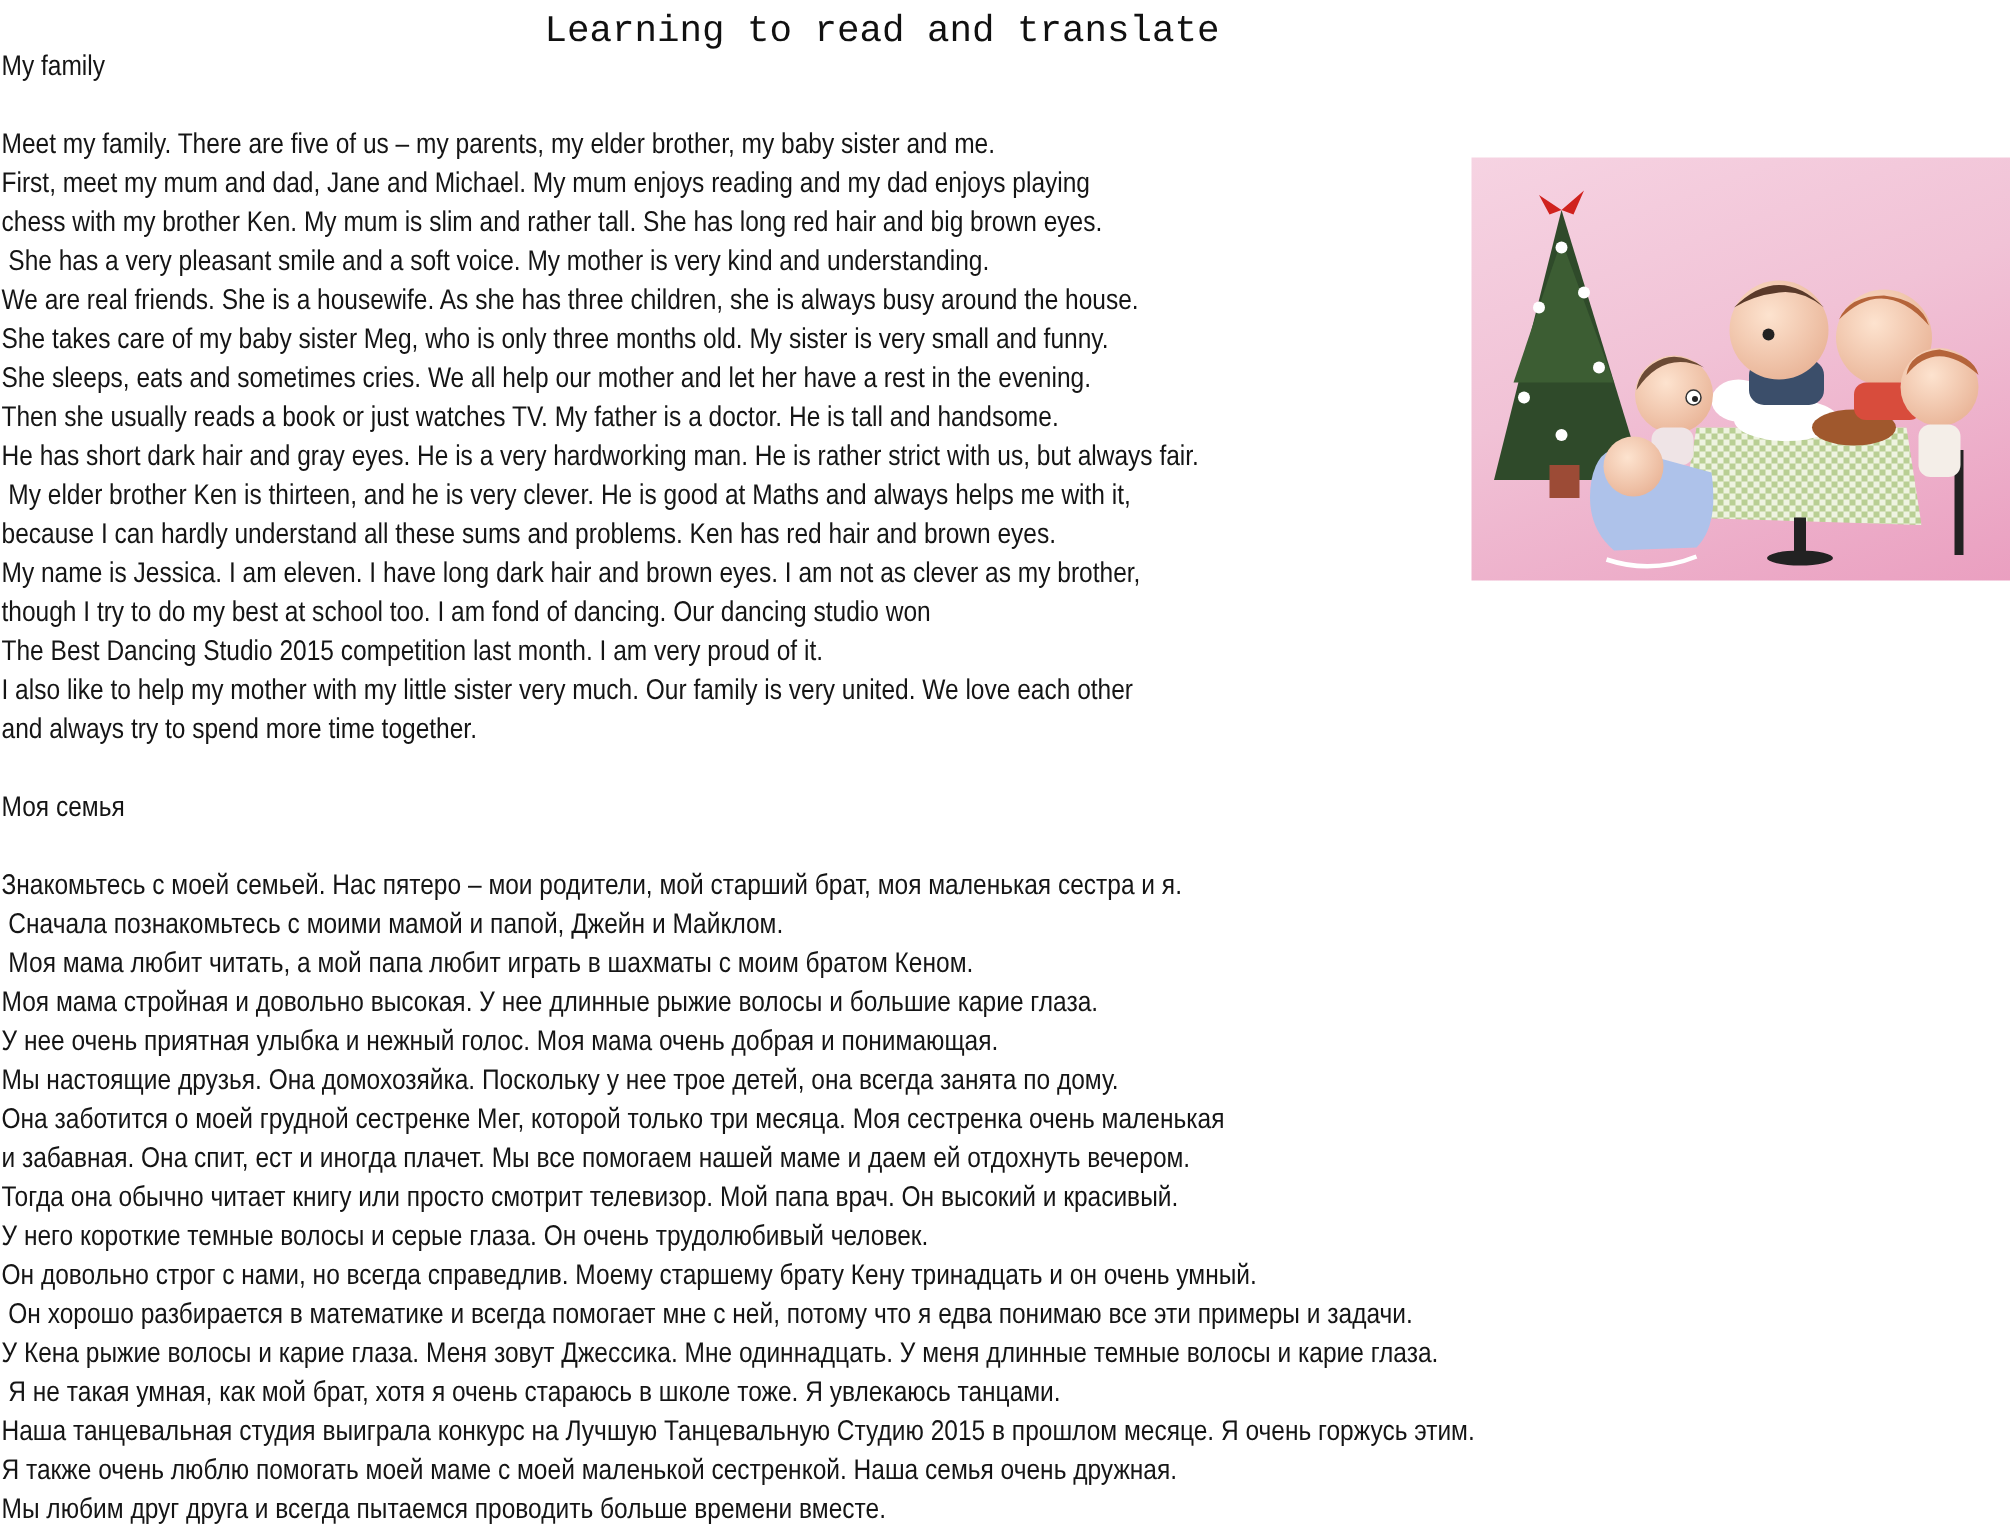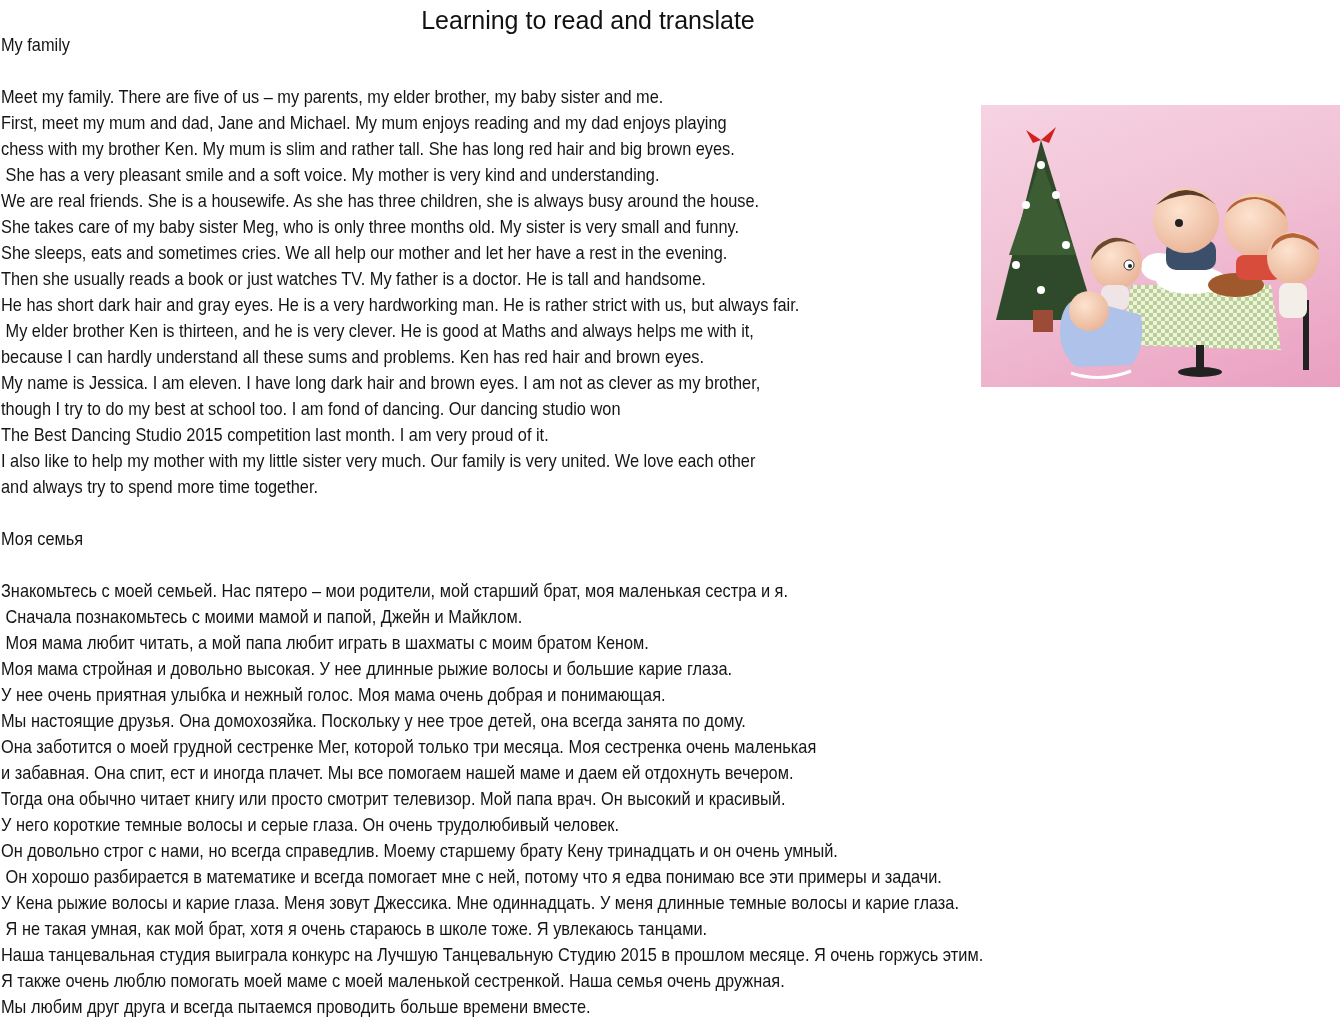--- a/index.html
+++ b/index.html
@@ -1,19 +1,19 @@
 <!DOCTYPE html>
 <html><head>
 <meta charset="utf-8">
 <style>
   html, body { margin:0; padding:0; background:#ffffff; }
   body { width:1340px; height:1021px; position:relative; overflow:hidden; color:#111; }
   .title {
     position:absolute; left:0; width:1176px; top:6px; text-align:center;
-    font-family:Liberation Sans, sans-serif; font-size:25px; color:#111;
+    font-family:Liberation Mono, monospace; font-size:25px; color:#111;
     padding-left:0px;
   }
   .title span { position:relative; left:0px; }
   .line {
     position:absolute; left:1px; white-space:pre;
     font-family:"Liberation Sans", sans-serif; font-size:19px; line-height:22px;
     transform-origin:0 0; color:#151515;
   }
   .photo {
     position:absolute; left:981px; top:105px; width:359px; height:282px;

